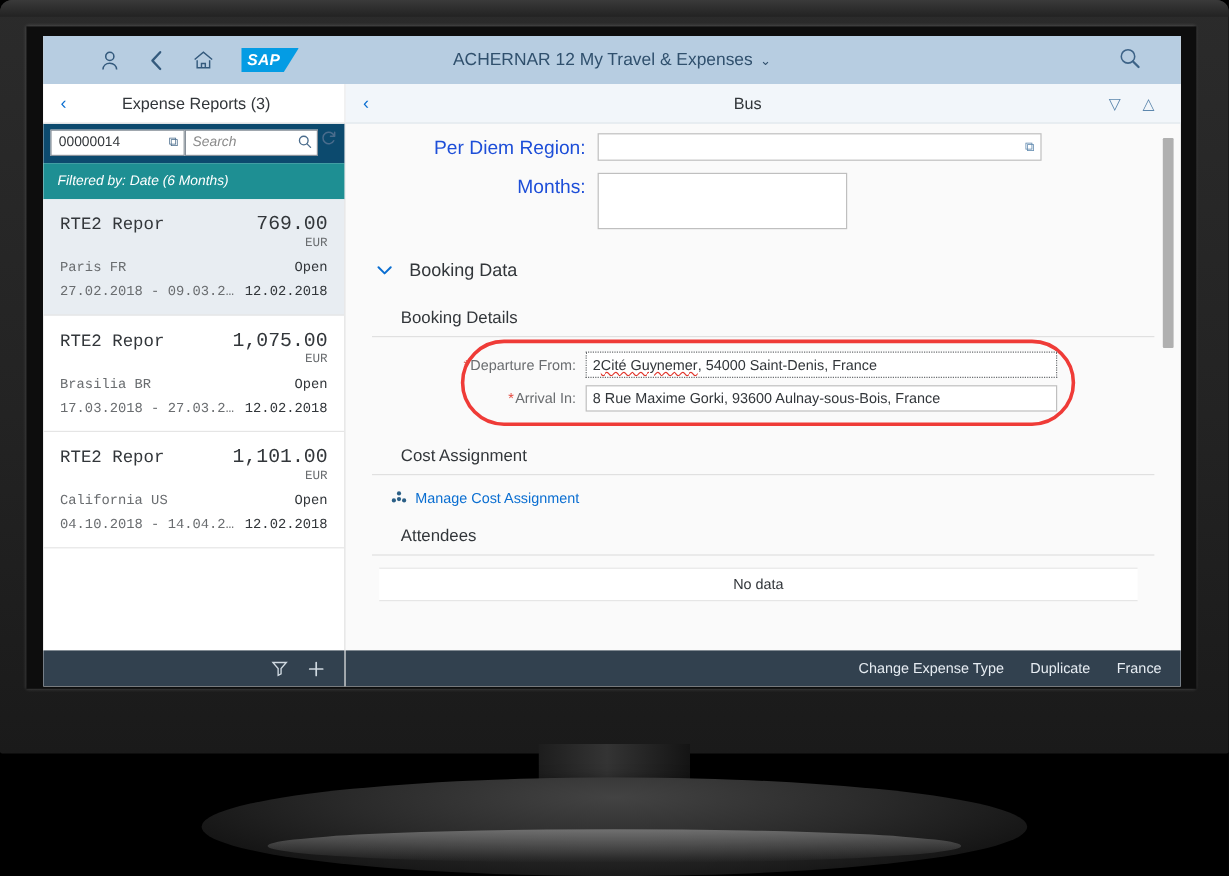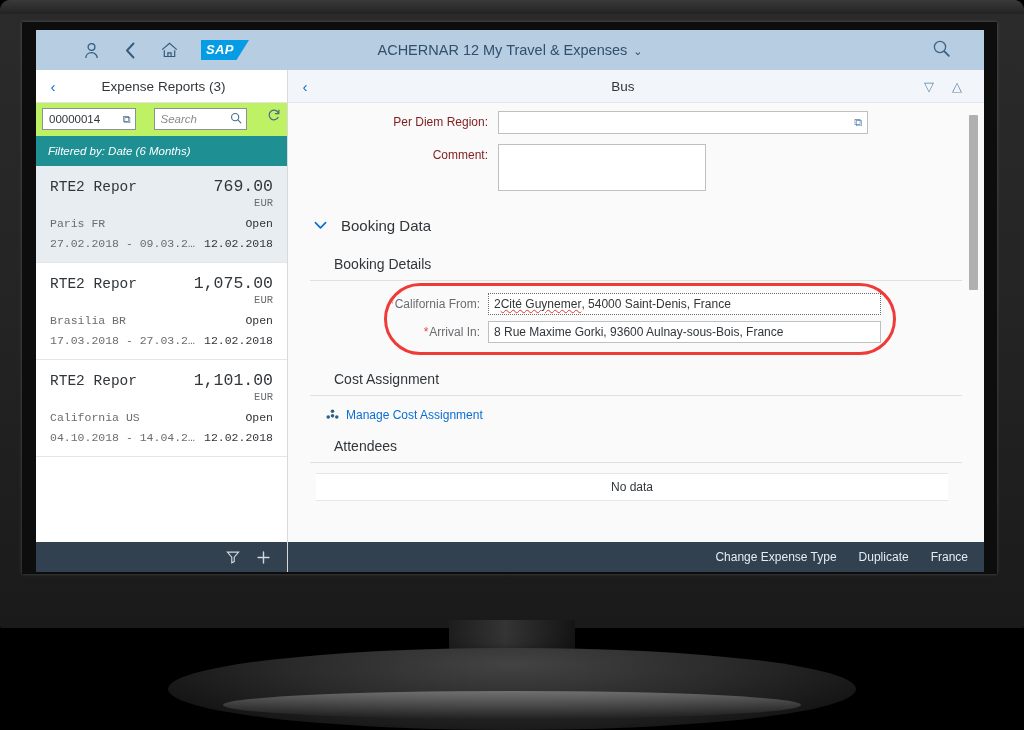--- a/index.html
+++ b/index.html
@@ -102,21 +102,21 @@
   .master-head {
     height: 33px; flex: 0 0 33px; display: flex; align-items: center;
     background: #fff; border-bottom: 1px solid #e4e4e4; position: relative;
   }
   .master-back { width: 34px; text-align: center; color: #0a6ed1; font-size: 15px; cursor: pointer; }
   .master-title {
     flex: 1; text-align: center; font-size: 13.5px; color: #32363a;
     padding-right: 30px;
   }
   .master-filters {
-    padding: 5px 6px 6px 6px; display: flex; gap: 18px; background: #bef264;
+    padding: 5px 6px 6px 6px; display: flex; gap: 0; background: #0c4a6e;
   }
   .fld {
     height: 22px; border: 1px solid #89919a; background: #fff;
     display: flex; align-items: center; padding: 0 4px; flex: 1; min-width: 0;
   }
   .fld input {
     border: 0; outline: 0; flex: 1; min-width: 0; font-size: 11.5px;
     color: #32363a; background: transparent; font-family: "Liberation Sans", sans-serif;
   }
   .fld input::placeholder { color: #8a8a8a; font-style: italic; }
@@ -171,21 +171,21 @@
     position: absolute; right: 3px; top: 4px; width: 9px; bottom: 4px;
   }
   .scrollbar-thumb {
     position: absolute; right: 3px; top: 8px; width: 9px; height: 175px;
     background: #b0b0b0; border-radius: 1px; cursor: pointer;
   }
 
   .form-row { display: flex; align-items: flex-start; margin-bottom: 10px; }
   .form-label {
     width: 210px; flex: 0 0 210px; text-align: right; padding-right: 10px;
-    font-size: 12px; color: #7f1d1d; padding-top: 4px;
+    font-size: 16px; color: #1d4ed8; padding-top: 4px;
   }
   .inp {
     height: 23px; border: 1px solid #bfbfbf; background: #fff;
     display: flex; align-items: center; padding: 0 5px;
     font-size: 12px; color: #32363a;
   }
   .inp .vh { margin-left: auto; color: #5d87ad; font-size: 11px; cursor: pointer; }
   .w-perdiem { width: 370px; }
   .w-comment { width: 208px; height: 47px; border: 1px solid #bfbfbf; background: #fff; }
 
@@ -405,41 +405,41 @@
 
           <div class="form-row">
             <div class="form-label">Per Diem Region:</div>
             <div class="inp w-perdiem">
               <span></span>
               <span class="vh">⧉</span>
             </div>
           </div>
 
           <div class="form-row">
-            <div class="form-label">Comment:</div>
+            <div class="form-label">Months:</div>
             <div class="w-comment"></div>
           </div>
 
           <div class="section-toggle">
             <span class="chev">
               <svg width="13" height="9" viewBox="0 0 14 9" fill="none" stroke="currentColor" stroke-width="1.8" stroke-linecap="round" stroke-linejoin="round">
                 <path d="M1.5 1.5L7 7l5.5-5.5"></path>
               </svg>
             </span>
             <span class="ttl">Booking Data</span>
           </div>
 
           <div class="subsection-title">Booking Details</div>
           <div class="hairline"></div>
 
           <div class="booking-box">
             <div class="redring"></div>
 
             <div class="bd-row">
-              <div class="bd-label"><span class="req">*</span><span>California From:</span></div>
+              <div class="bd-label"><span class="req">*</span><span>Departure From:</span></div>
               <div class="bd-input focused">
                 <span>2 </span>
                   <span class="sp">Cité Guynemer</span>
                   <span>, 54000 Saint-Denis, France</span>
               </div>
             </div>
 
             <div class="bd-row">
               <div class="bd-label"><span class="req">*</span><span>Arrival In:</span></div>
               <div class="bd-input">

